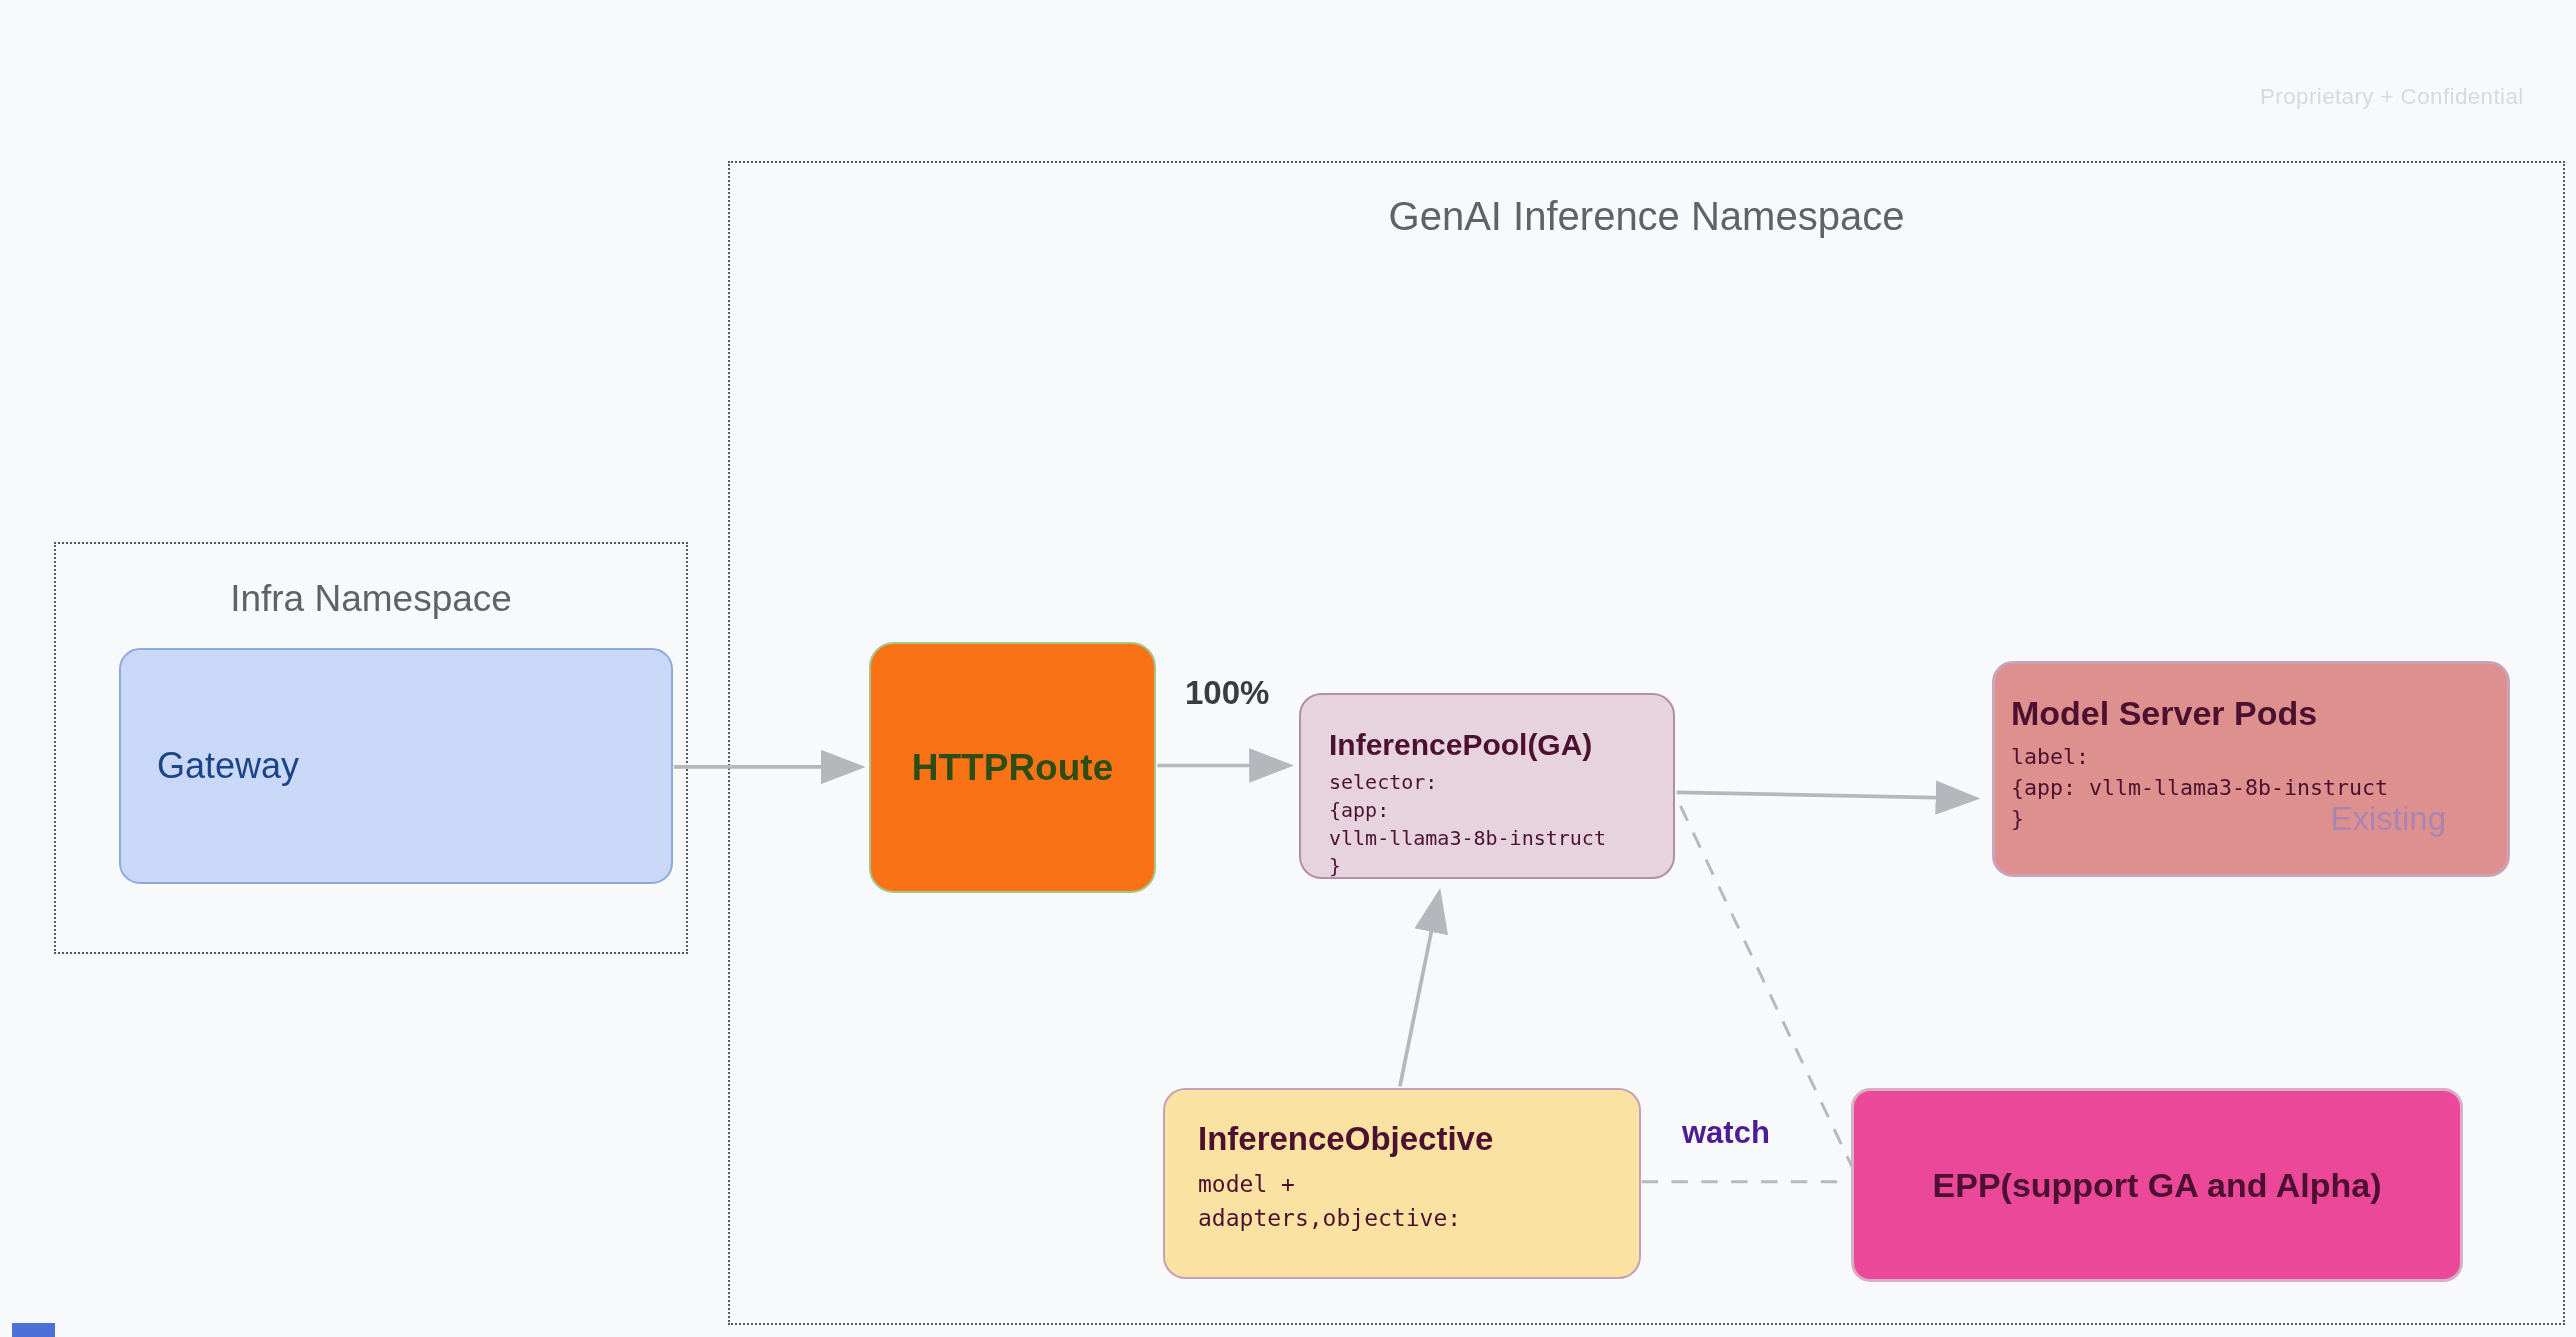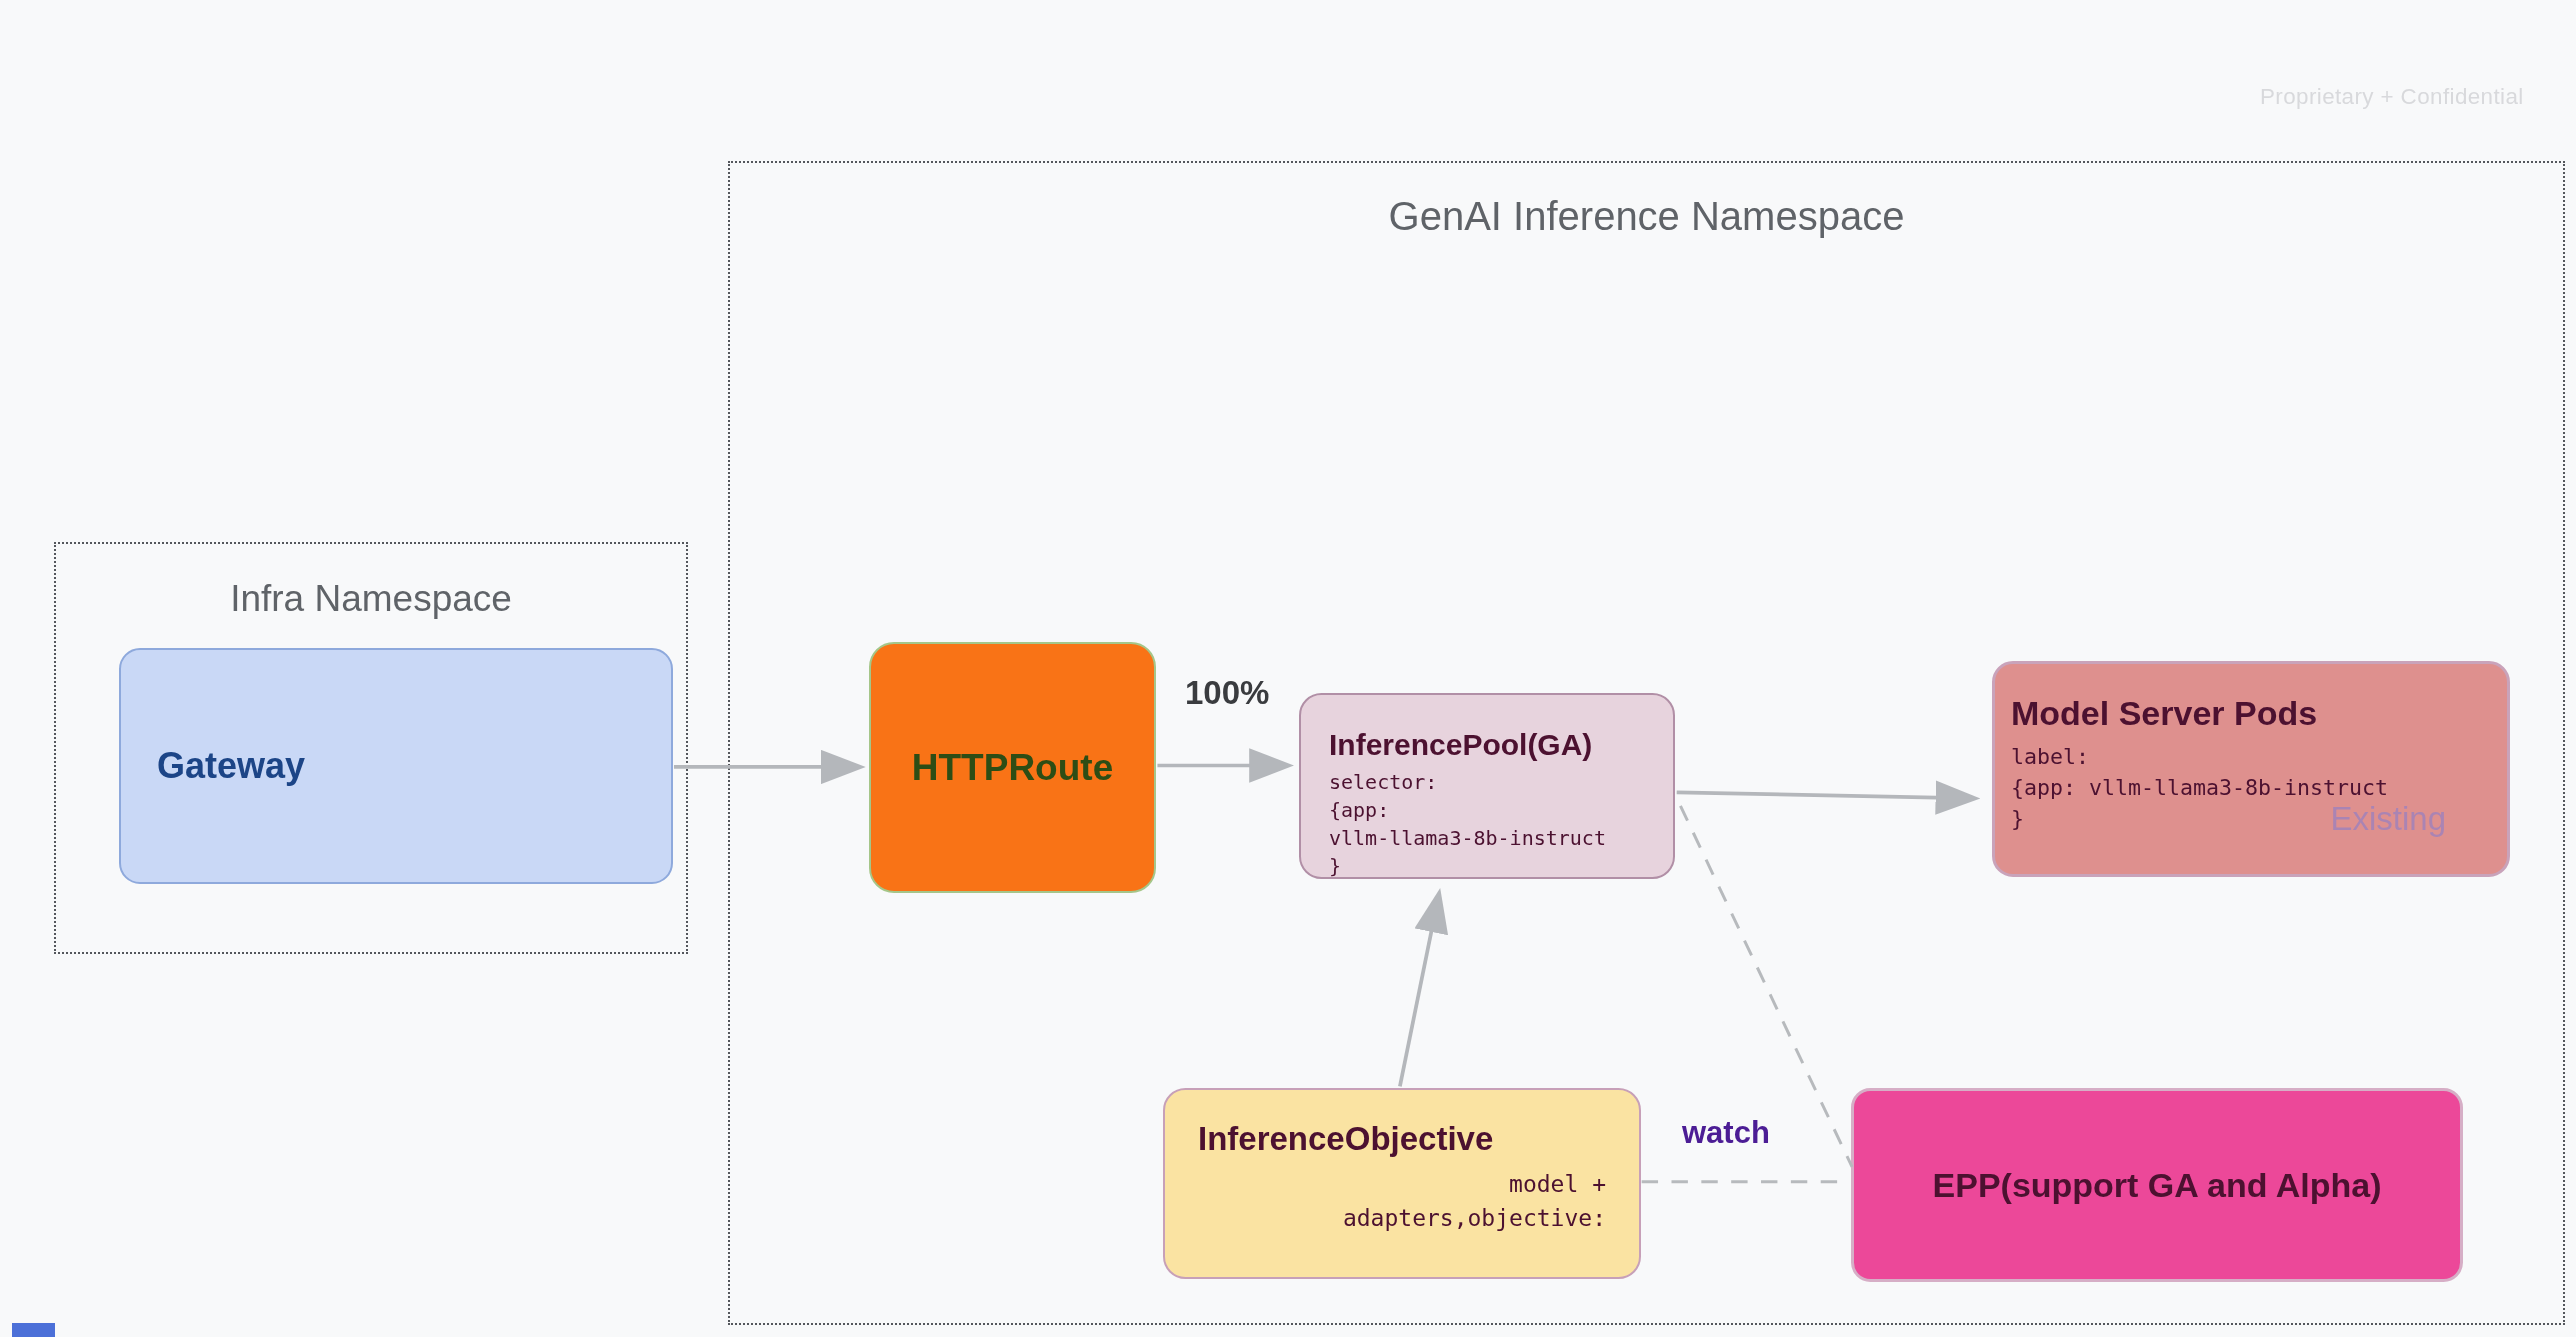--- a/index.html
+++ b/index.html
@@ -31,21 +31,21 @@
   
   .node{
     position:absolute;box-sizing:border-box;
     border-radius:21px;
   }
   .node-gateway{
     left:119px;top:648px;width:554px;height:236px;
     background:#c9d8f6;border:2.2px solid #8ea9dc;
     display:flex;align-items:center;padding-left:36px;
   }
-  .node-gateway .node-label{font-size:36px;font-weight:bold;color:#1c4587;}
+  .node-gateway .node-label{font-size:36px;font-weight:normal;color:#1c4587;}
   .node-httproute{
     left:869px;top:642px;width:287px;height:251px;border-radius:25px;
     background:#f97316;border:2.2px solid #a5c689;
     display:flex;align-items:center;justify-content:center;
   }
   .node-httproute .node-label{font-size:37px;font-weight:bold;color:#2d4d15;}
   .node-pool{
     left:1299px;top:693px;width:376px;height:186px;border-radius:22.4px;
     background:#e7d3dd;border:2.2px solid #b18fa6;
     padding:33px 28px;
@@ -58,21 +58,21 @@
     padding:30px 16px;
   }
   .node-modelserver .node-title{font-size:34px;margin-bottom:7.5px;}
   .node-modelserver .code{font-size:21.6px;line-height:31px;}
   .node-objective{
     left:1163px;top:1088px;width:478px;height:191px;border-radius:22.4px;
     background:#fae3a2;border:2.2px solid #c7a0b8;
     padding:30px 33px;
   }
   .node-objective .node-title{font-size:33px;margin-bottom:9px;}
-  .node-objective .code{font-size:23px;line-height:34px;text-align:right;}
+  .node-objective .code{font-size:23px;line-height:34px;}
   .node-epp{
     left:1851px;top:1088px;width:612px;height:194px;border-radius:19.4px;
     background:#ec4899;border:3px solid #d6aec6;
     display:flex;align-items:center;justify-content:center;
   }
   .node-epp .node-label{font-size:34px;font-weight:bold;color:#4c1130;}
   .node-title{font-weight:bold;color:#4c1130;}
   .code{
     font-family:"DejaVu Sans Mono", monospace;
     color:#4c1130;white-space:pre;

